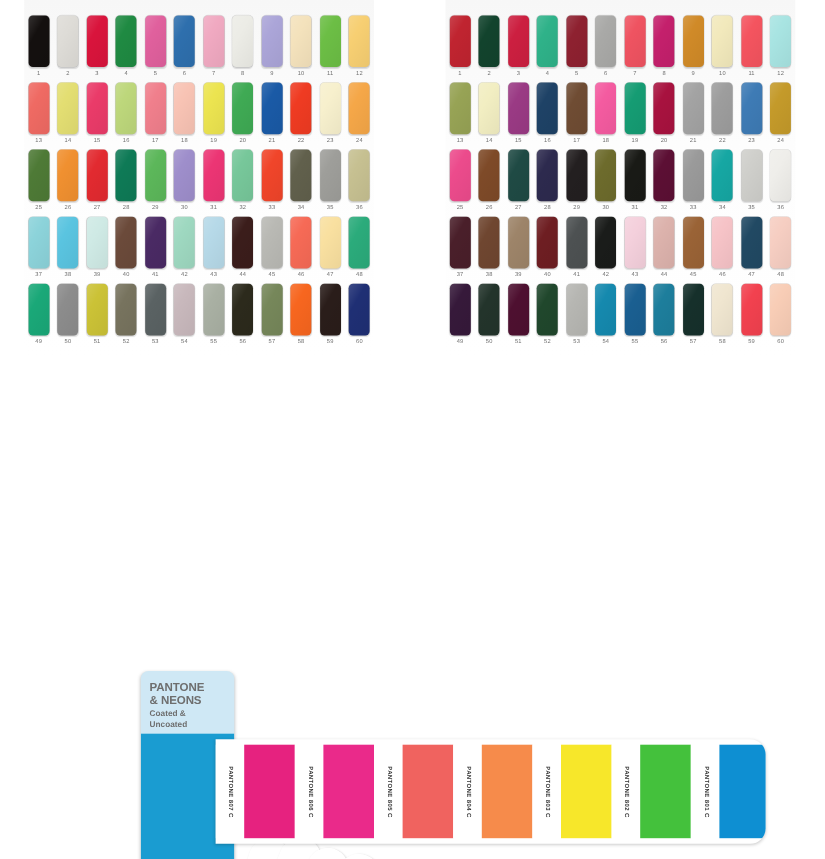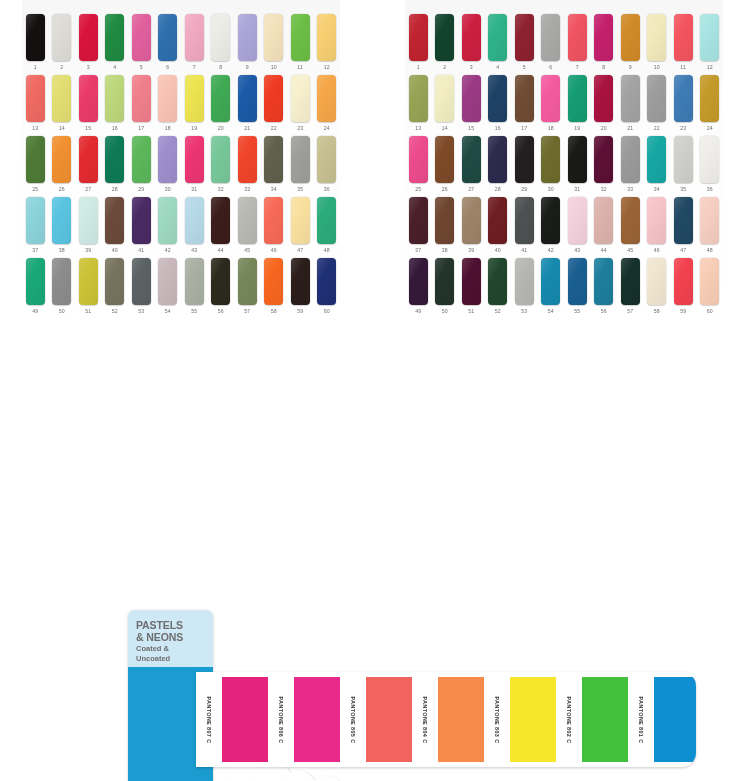--- a/index.html
+++ b/index.html
@@ -617,21 +617,21 @@
       </div>
       <div class="leaf" style="width: 282px; transform: rotate(-56deg) translateY(-50%); z-index: 18;">
         <div class="leaf-tip"></div>
       </div>
     </div>
 
   <div id="cover">
     <div id="cover-band"></div>
 
     <div id="cover-title">
-      <div class="t1">PASTELS</div>
+      <div class="t1">PANTONE</div>
       <div class="t1">&amp; NEONS</div>
       <div class="t2">Coated &amp;</div>
       <div class="t2">Uncoated</div>
     </div>
 
   </div>
 <div style="position: absolute; left: 196px; top: 372px; width: 500px; height: 85px; background: rgb(255, 255, 255); border-radius: 0px 14px 14px 0px; display: flex; align-items: stretch; box-shadow: rgba(0, 0, 0, 0.2) 0px 1px 3px; z-index: 45; overflow: hidden; padding: 5px 0px;">
       <div style="display: flex; align-items: stretch; height: 100%;">
         <div style="width: 26px; display: flex; align-items: center; justify-content: center; background: rgb(255, 255, 255);">
           <span style="transform: rotate(90deg); white-space: nowrap; font-size: 5.4px; font-weight: bold; letter-spacing: 0.4px; color: rgb(51, 51, 51);">PANTONE 807 C</span>

